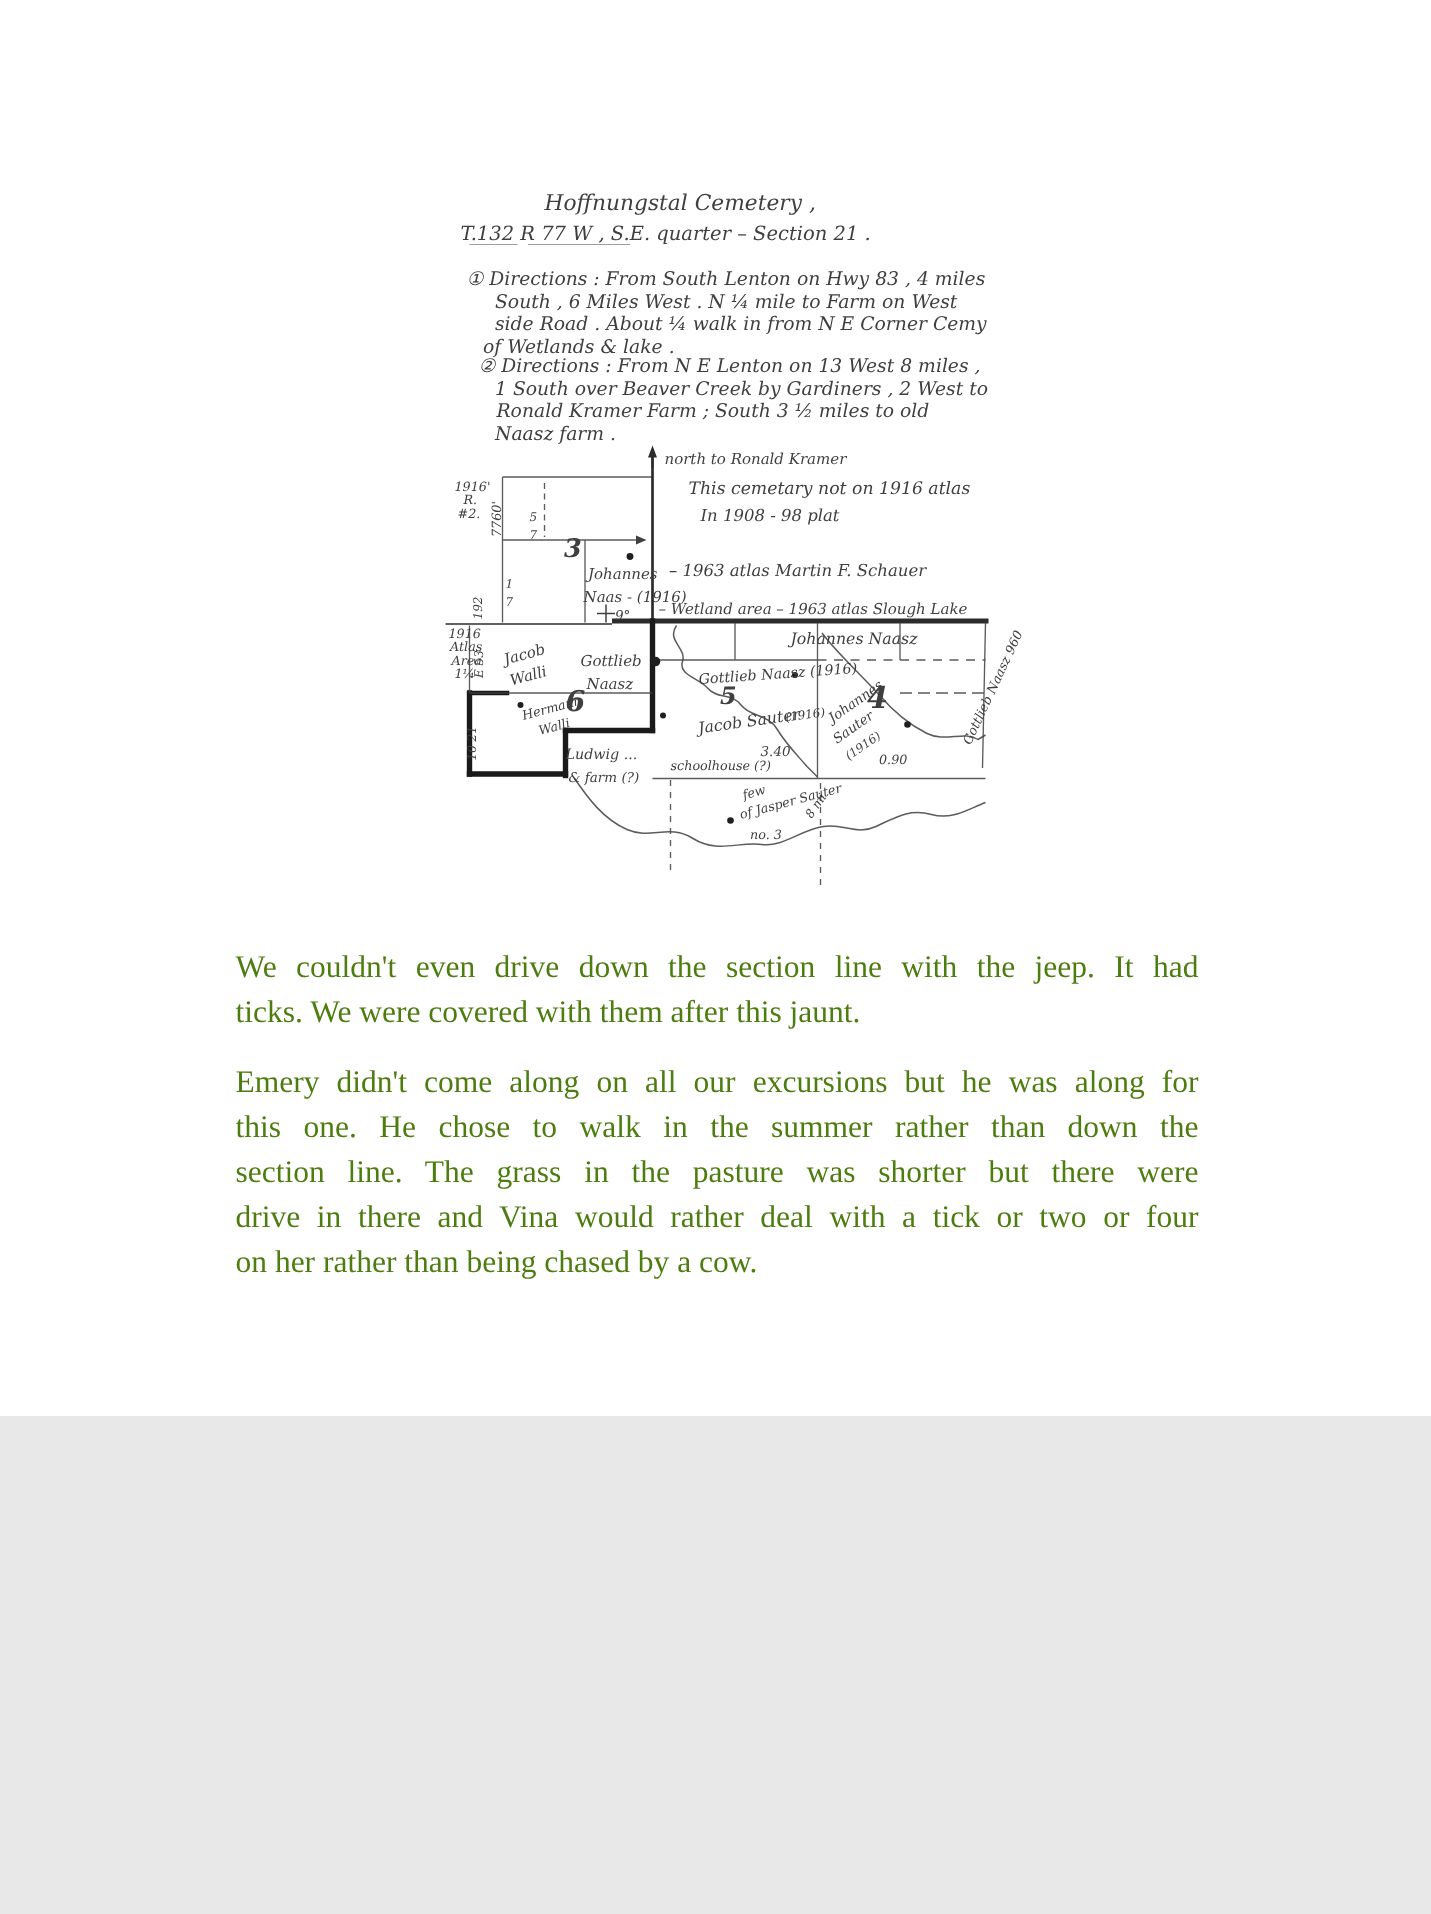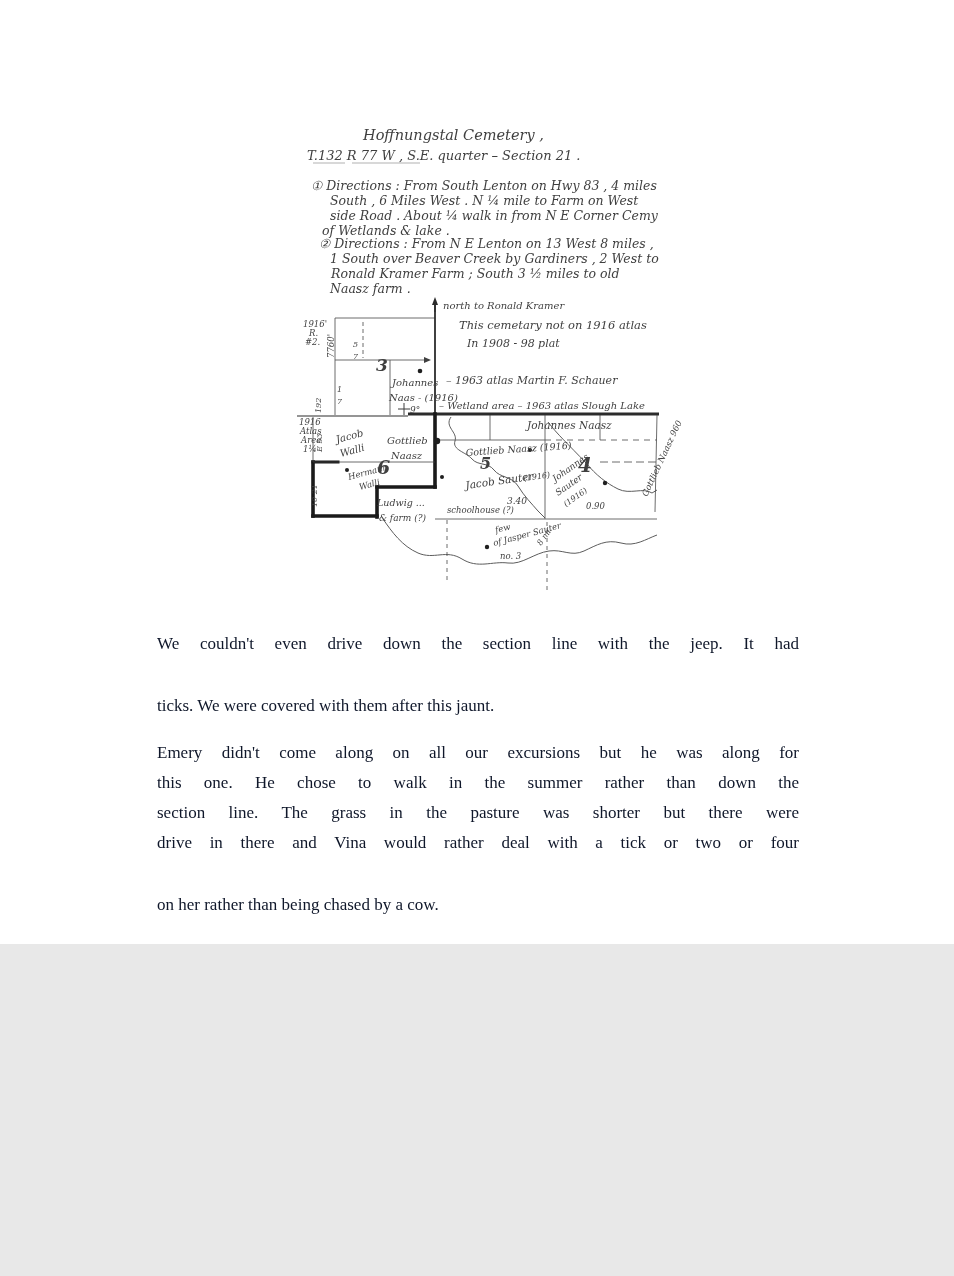--- a/index.html
+++ b/index.html
@@ -12,30 +12,30 @@
     font-family:"Liberation Serif", serif;
   }
   svg.mapsvg{position:absolute;left:0;top:0;pointer-events:none;}
   svg.mapsvg text{
     font-family:"DejaVu Serif", serif;
     font-style:italic;
     fill:#3f3f3f;
   }
   .body-text{
     position:absolute;left:157px;top:629px;width:642px;
-    color:#0f172a;
-    font-size:17px;line-height:30px;
+    color:#4d7c0f;
+    font-size:21px;line-height:30px;
   }
   .para{margin:0 0 17px 0;}
   .bline{
     text-align:justify;
     text-align-last:justify;
     height:30px;white-space:nowrap;
   }
-  .bline.last{text-align-last:left;margin-top:32px;}
+  .bline.last{text-align-last:left;}
   .page-number{
     position:absolute;left:0;top:1222px;width:100%;
     text-align:left;font-size:17px;color:#4a4a4a;
   }
 </style>
 </head>
 <body>
 
 <div class="page">
 

